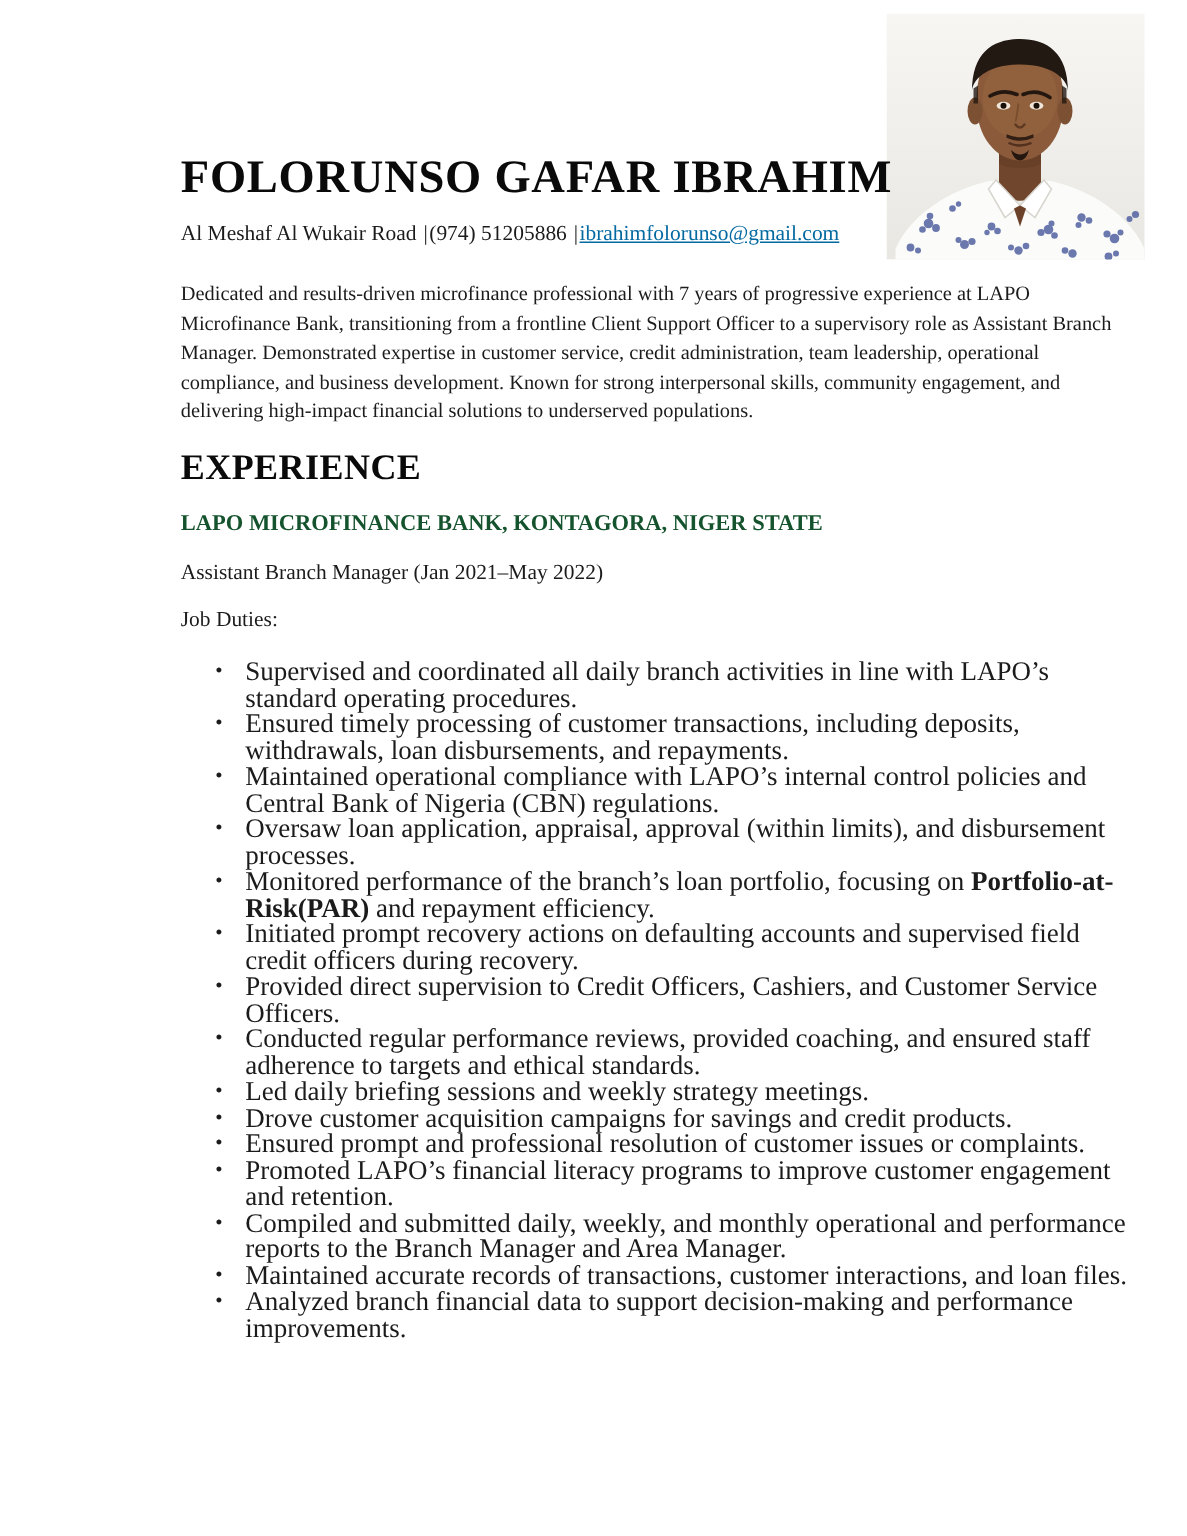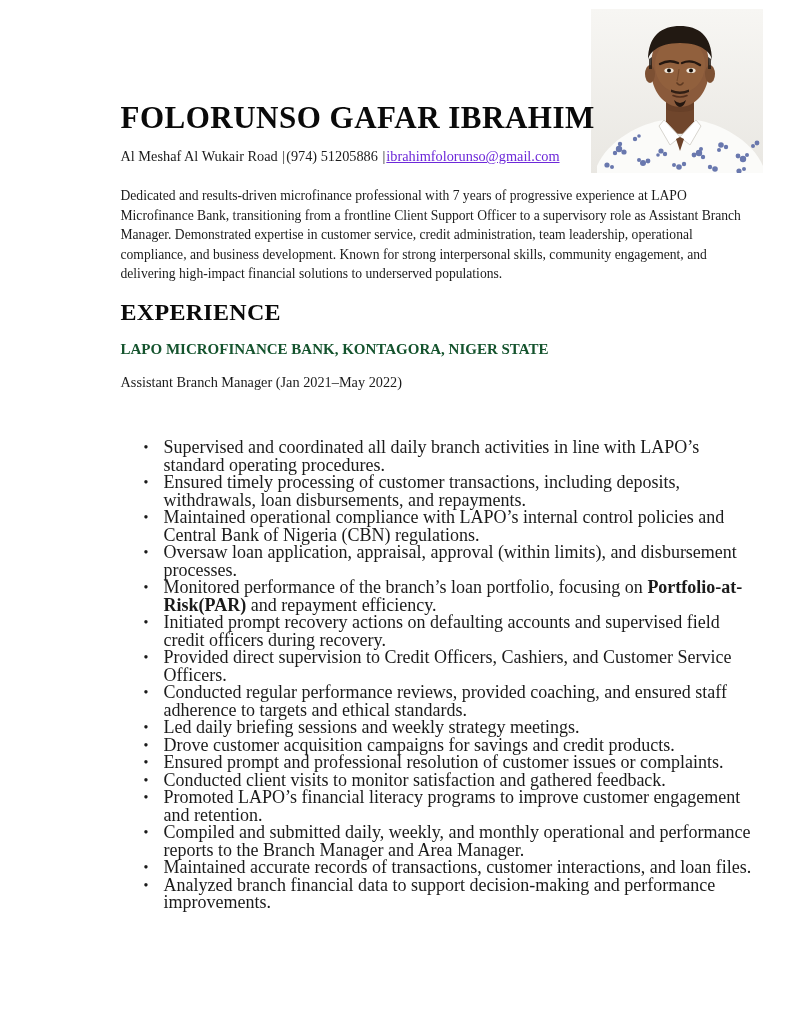--- a/index.html
+++ b/index.html
@@ -26,21 +26,21 @@
     white-space: nowrap;
   }
 
   .contact {
     top: 148px;
     font-size: 14.3px;
     white-space: nowrap;
   }
   .contact .sep { padding: 0 1px; }
   .contact a {
-    color: #6d28d9;
+    color: #0369a1;
     cursor: pointer;
   }
 
   .summary {
     top: 186px;
     font-size: 13.6px;
     line-height: 19.5px;
     text-align: left;
   }
 
@@ -215,33 +215,33 @@
   <p class="block contact"><span>Al Meshaf Al Wukair Road </span><span class="sep">|</span><span>(974) 51205886 </span><span class="sep">|</span><a href="#">ibrahimfolorunso@gmail.com</a></p>
 
   <p class="block summary">Dedicated and results-driven microfinance professional with 7 years of progressive experience at LAPO Microfinance Bank, transitioning from a frontline Client Support Officer to a supervisory role as Assistant Branch Manager. Demonstrated expertise in customer service, credit administration, team leadership, operational compliance, and business development. Known for strong interpersonal skills, community engagement, and delivering high-impact financial solutions to underserved populations.</p>
 
   <h2 class="block section-title">EXPERIENCE</h2>
 
   <h3 class="block employer">LAPO MICROFINANCE BANK, KONTAGORA, NIGER STATE</h3>
 
   <p class="block role">Assistant Branch Manager (Jan 2021–May 2022)</p>
 
+  <p class="block duties-label">Job Duties:</p>
 
   <ul class="block duties">
       <li><span>Supervised and coordinated all daily branch activities in line with LAPO’s standard operating procedures.</span></li>
       <li><span>Ensured timely processing of customer transactions, including deposits, withdrawals, loan disbursements, and repayments.</span></li>
       <li><span>Maintained operational compliance with LAPO’s internal control policies and Central Bank of Nigeria (CBN) regulations.</span></li>
       <li><span>Oversaw loan application, appraisal, approval (within limits), and disbursement processes.</span></li>
       <li><span>Monitored performance of the branch’s loan portfolio, focusing on </span><b>Portfolio-at-Risk(PAR)</b><span> and repayment efficiency.</span></li>
       <li><span>Initiated prompt recovery actions on defaulting accounts and supervised field credit officers during recovery.</span></li>
       <li><span>Provided direct supervision to Credit Officers, Cashiers, and Customer Service Officers.</span></li>
       <li><span>Conducted regular performance reviews, provided coaching, and ensured staff adherence to targets and ethical standards.</span></li>
       <li><span>Led daily briefing sessions and weekly strategy meetings.</span></li>
       <li><span>Drove customer acquisition campaigns for savings and credit products.</span></li>
       <li><span>Ensured prompt and professional resolution of customer issues or complaints.</span></li>
-      <li><span>Conducted client visits to monitor satisfaction and gathered feedback.</span></li>
       <li><span>Promoted LAPO’s financial literacy programs to improve customer engagement and retention.</span></li>
       <li><span>Compiled and submitted daily, weekly, and monthly operational and performance reports to the Branch Manager and Area Manager.</span></li>
       <li><span>Maintained accurate records of transactions, customer interactions, and loan files.</span></li>
       <li><span>Analyzed branch financial data to support decision-making and performance improvements.</span></li>
     </ul>
 
 </div>
 
 </body></html>

